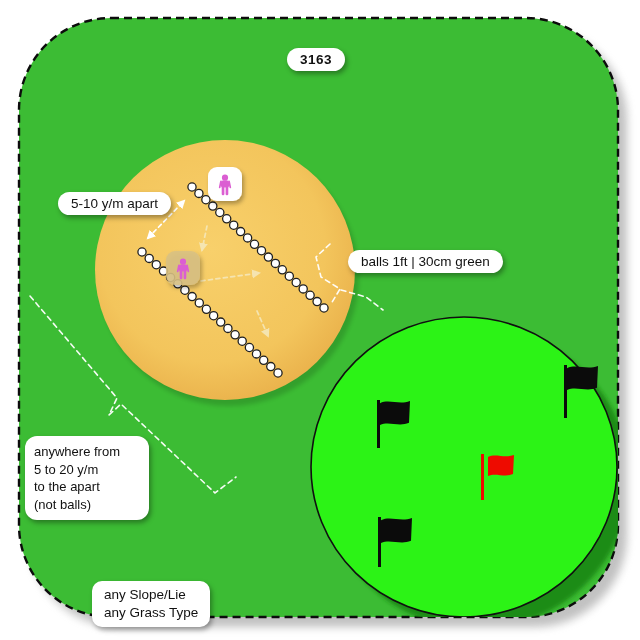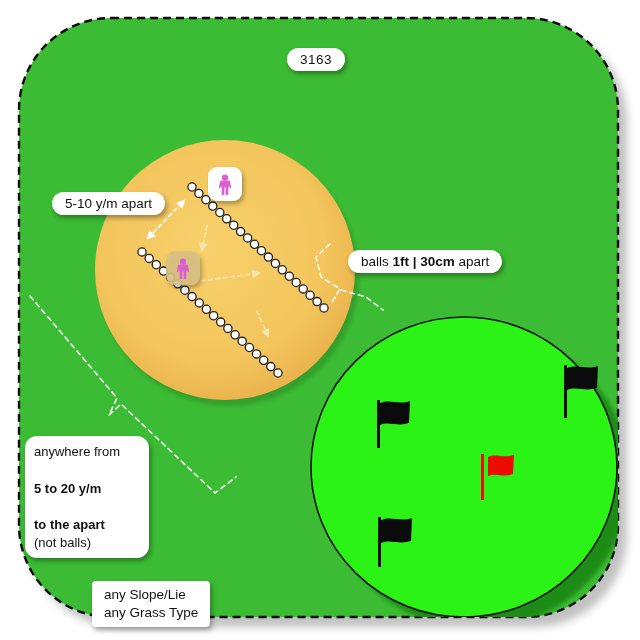--- a/index.html
+++ b/index.html
@@ -2,25 +2,25 @@
 <html><head>
 <meta charset="utf-8">
 <style>
   html,body{margin:0;padding:0;background:#fff;}
   #stage{position:relative;width:640px;height:640px;overflow:hidden;
          font-family:"Liberation Sans",sans-serif;color:#111;}
   #scene{position:absolute;left:0;top:0;}
   .pill{position:absolute;background:#fff;border-radius:14px;padding:3px 13px;
         font-size:13.5px;line-height:17px;white-space:nowrap;
         box-shadow:2px 3px 5px rgba(0,0,0,.35);}
-  .bold{font-weight:bold;margin-top:19px;}
+  .bold{font-weight:normal;}
   .note{position:absolute;background:#fff;border-radius:12px;padding:7px 9px;
         font-size:13px;line-height:17.5px;
         box-shadow:2px 3px 5px rgba(0,0,0,.35);}
-  .badge{font-weight:normal;letter-spacing:.5px;}
+  .badge{font-weight:bold;letter-spacing:.5px;}
 </style>
 </head>
 <body>
 
 <div id="stage">
   <svg id="scene" width="640" height="640" viewBox="0 0 640 640">
       <defs>
         <radialGradient id="sandG" cx="45%" cy="42%" r="62%">
           <stop offset="0%" stop-color="#f8d06b"></stop>
           <stop offset="70%" stop-color="#f3c55c"></stop>
@@ -141,32 +141,32 @@
       <g transform="translate(378,517)">
         <rect x="0" y="0" width="3" height="50" fill="#0b0b0b"></rect>
         <path d="M0,2.3 C9.3,-2.3 19.5,4.3 31,0 L30,22.8 C19.5,27.3 9.3,20.8 0,25 Z" fill="#0b0b0b" transform="translate(3,1)"></path>
       </g>
     </svg>
 
   <div class="pill badge" style="left:287px;top:48px;">
     <span>3163</span>
   </div>
 
-  <div class="pill" style="left:52px;top:192px;">
+  <div class="pill" style="left:58px;top:192px;">
     <span>5-10 y/m apart</span>
   </div>
 
   <div class="pill" style="left:348px;top:250px;">
-    <span>balls </span><span class="bold">1ft | 30cm</span><span> apart</span>
+    <span>balls </span><span class="bold">1ft | 30cm</span><span> green</span>
   </div>
 
   <div class="note" style="left:25px;top:436px;width:106px;">
     <div>anywhere from</div>
     <div class="bold">5 to 20 y/m</div>
     <div class="bold">to the apart</div>
     <div>(not balls)</div>
   </div>
 
-  <div class="note" style="left:92px;top:581px;border-radius:4px;padding:5px 12px;font-size:13.5px;line-height:18px;">
+  <div class="note" style="left:92px;top:581px;border-radius:10px;padding:5px 12px;font-size:13.5px;line-height:18px;">
     <div>any Slope/Lie</div>
     <div>any Grass Type</div>
   </div>
 </div>
 
 </body></html>

